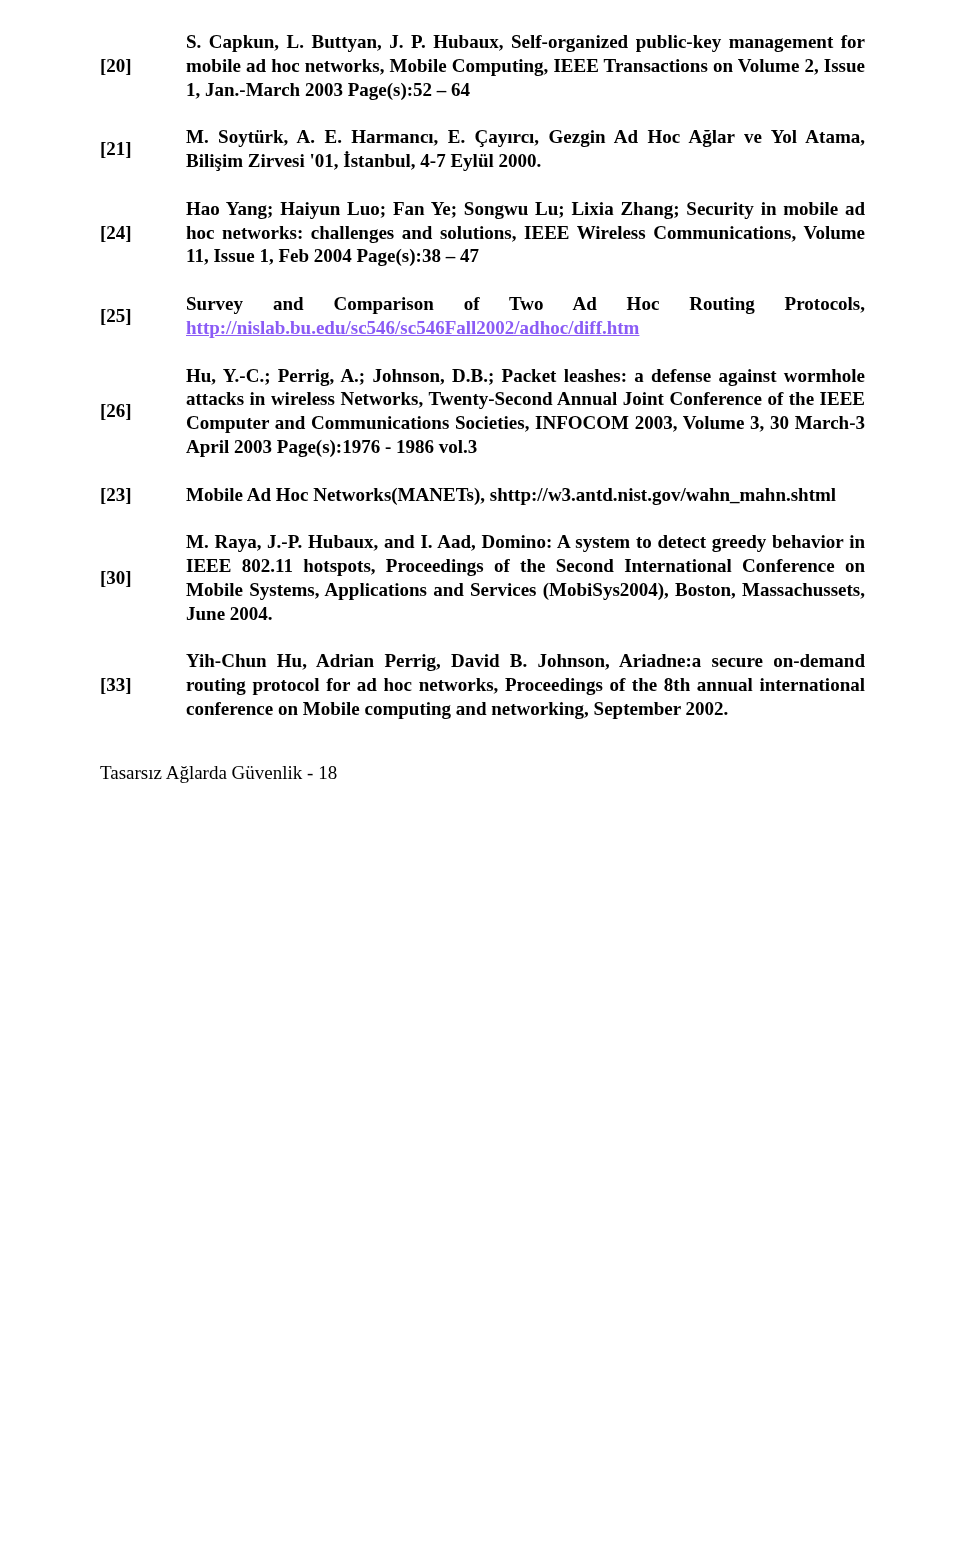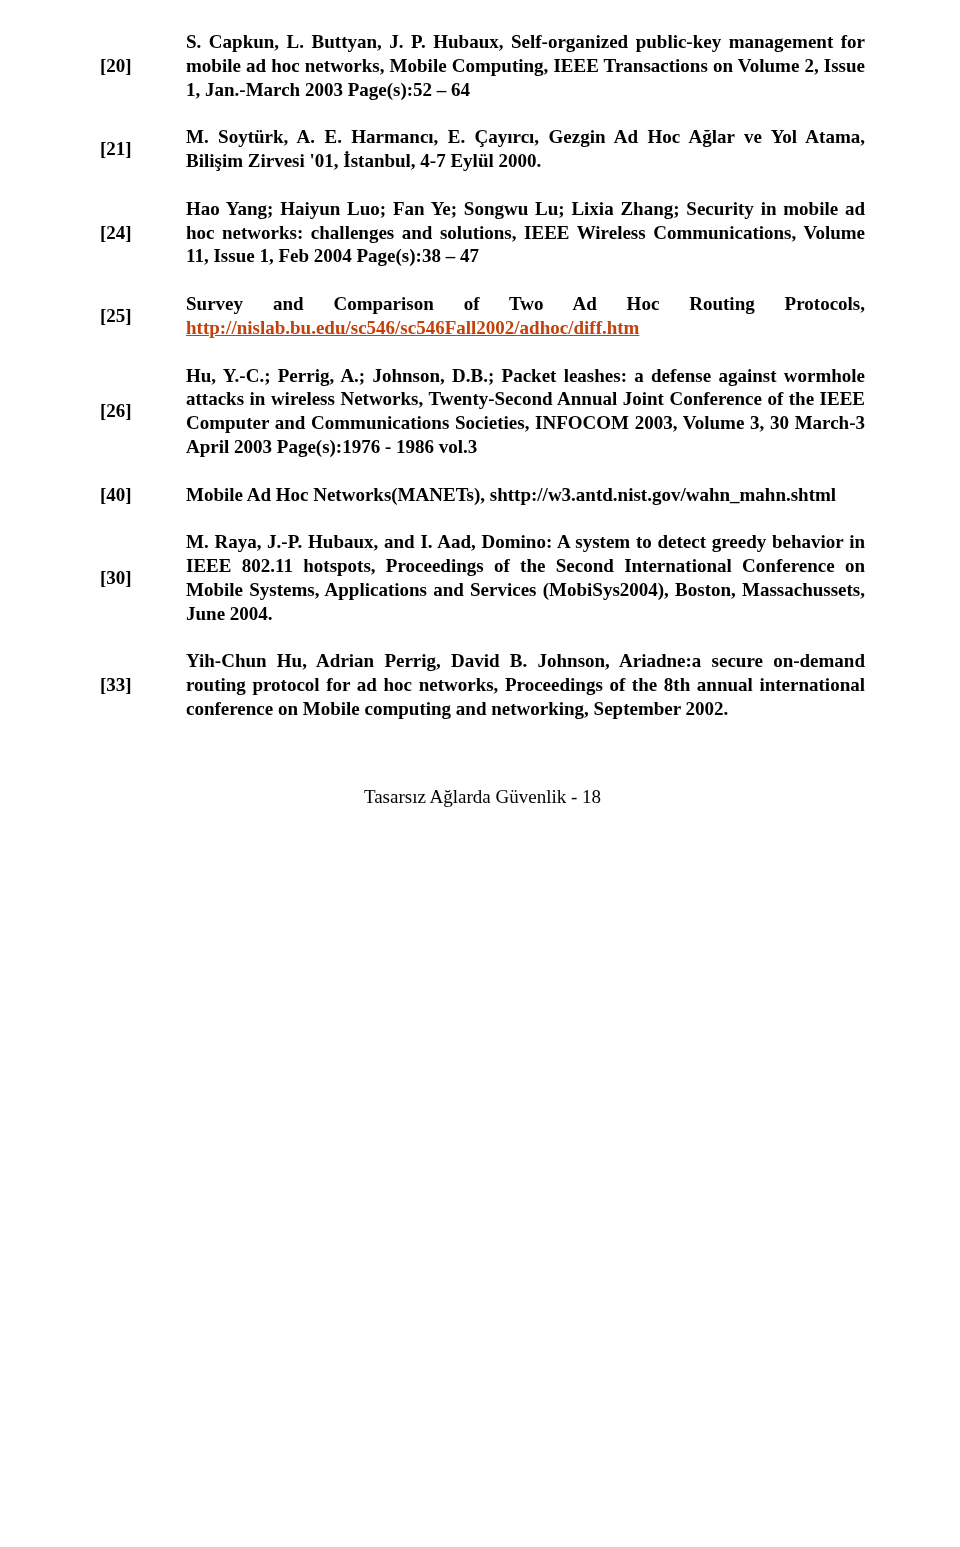--- a/index.html
+++ b/index.html
@@ -30,26 +30,26 @@
   }
   .ref-body {
     flex: 1;
     margin-left: 26px;
   }
   
   .wide-body {
     word-spacing: 18px;
   }
   a {
-    color: #c2410c;
+    color: #8b5cf6;
     text-decoration: underline;
   }
   .footer {
-    text-align: center;
-    margin-top: 64px;
+    text-align: left;
+    margin-top: 40px;
     font-size: 19px;
   }
 </style>
 </head>
 <body>
 
 <div id="refs-container">
     <div class="ref-row">
       <div class="ref-num">[20]</div>
       <div class="ref-body">S. Capkun, L. Buttyan, J. P. Hubaux, Self-organized public-key management for mobile ad hoc networks, Mobile Computing, IEEE Transactions on Volume 2,  Issue 1,  Jan.-March 2003 Page(s):52 – 64</div>
@@ -64,21 +64,21 @@
     </div>
     <div class="ref-row">
       <div class="ref-num">[25]</div>
       <div class="ref-body wide-body"><span>Survey and Comparison of Two Ad Hoc Routing Protocols, </span><a href="#">http://nislab.bu.edu/sc546/sc546Fall2002/adhoc/diff.htm</a></div>
     </div>
     <div class="ref-row">
       <div class="ref-num">[26]</div>
       <div class="ref-body">Hu, Y.-C.; Perrig, A.; Johnson, D.B.; Packet leashes: a defense against wormhole attacks in wireless Networks, Twenty-Second Annual Joint Conference of the IEEE Computer and Communications Societies, INFOCOM 2003, Volume 3,  30 March-3 April 2003 Page(s):1976 - 1986 vol.3</div>
     </div>
     <div class="ref-row">
-      <div class="ref-num">[40]</div>
+      <div class="ref-num">[23]</div>
       <div class="ref-body">Mobile Ad Hoc Networks(MANETs), shttp://w3.antd.nist.gov/wahn_mahn.shtml</div>
     </div>
     <div class="ref-row">
       <div class="ref-num">[30]</div>
       <div class="ref-body">M. Raya, J.-P. Hubaux, and I. Aad, Domino: A system to detect greedy behavior in IEEE 802.11 hotspots, Proceedings of the Second International Conference on Mobile Systems, Applications and Services (MobiSys2004), Boston, Massachussets, June 2004.</div>
     </div>
     <div class="ref-row">
       <div class="ref-num">[33]</div>
       <div class="ref-body">Yih-Chun Hu, Adrian Perrig, David B. Johnson, Ariadne:a secure on-demand routing protocol for ad hoc networks, Proceedings of the 8th annual international conference on Mobile computing and networking, September 2002.</div>
     </div>

